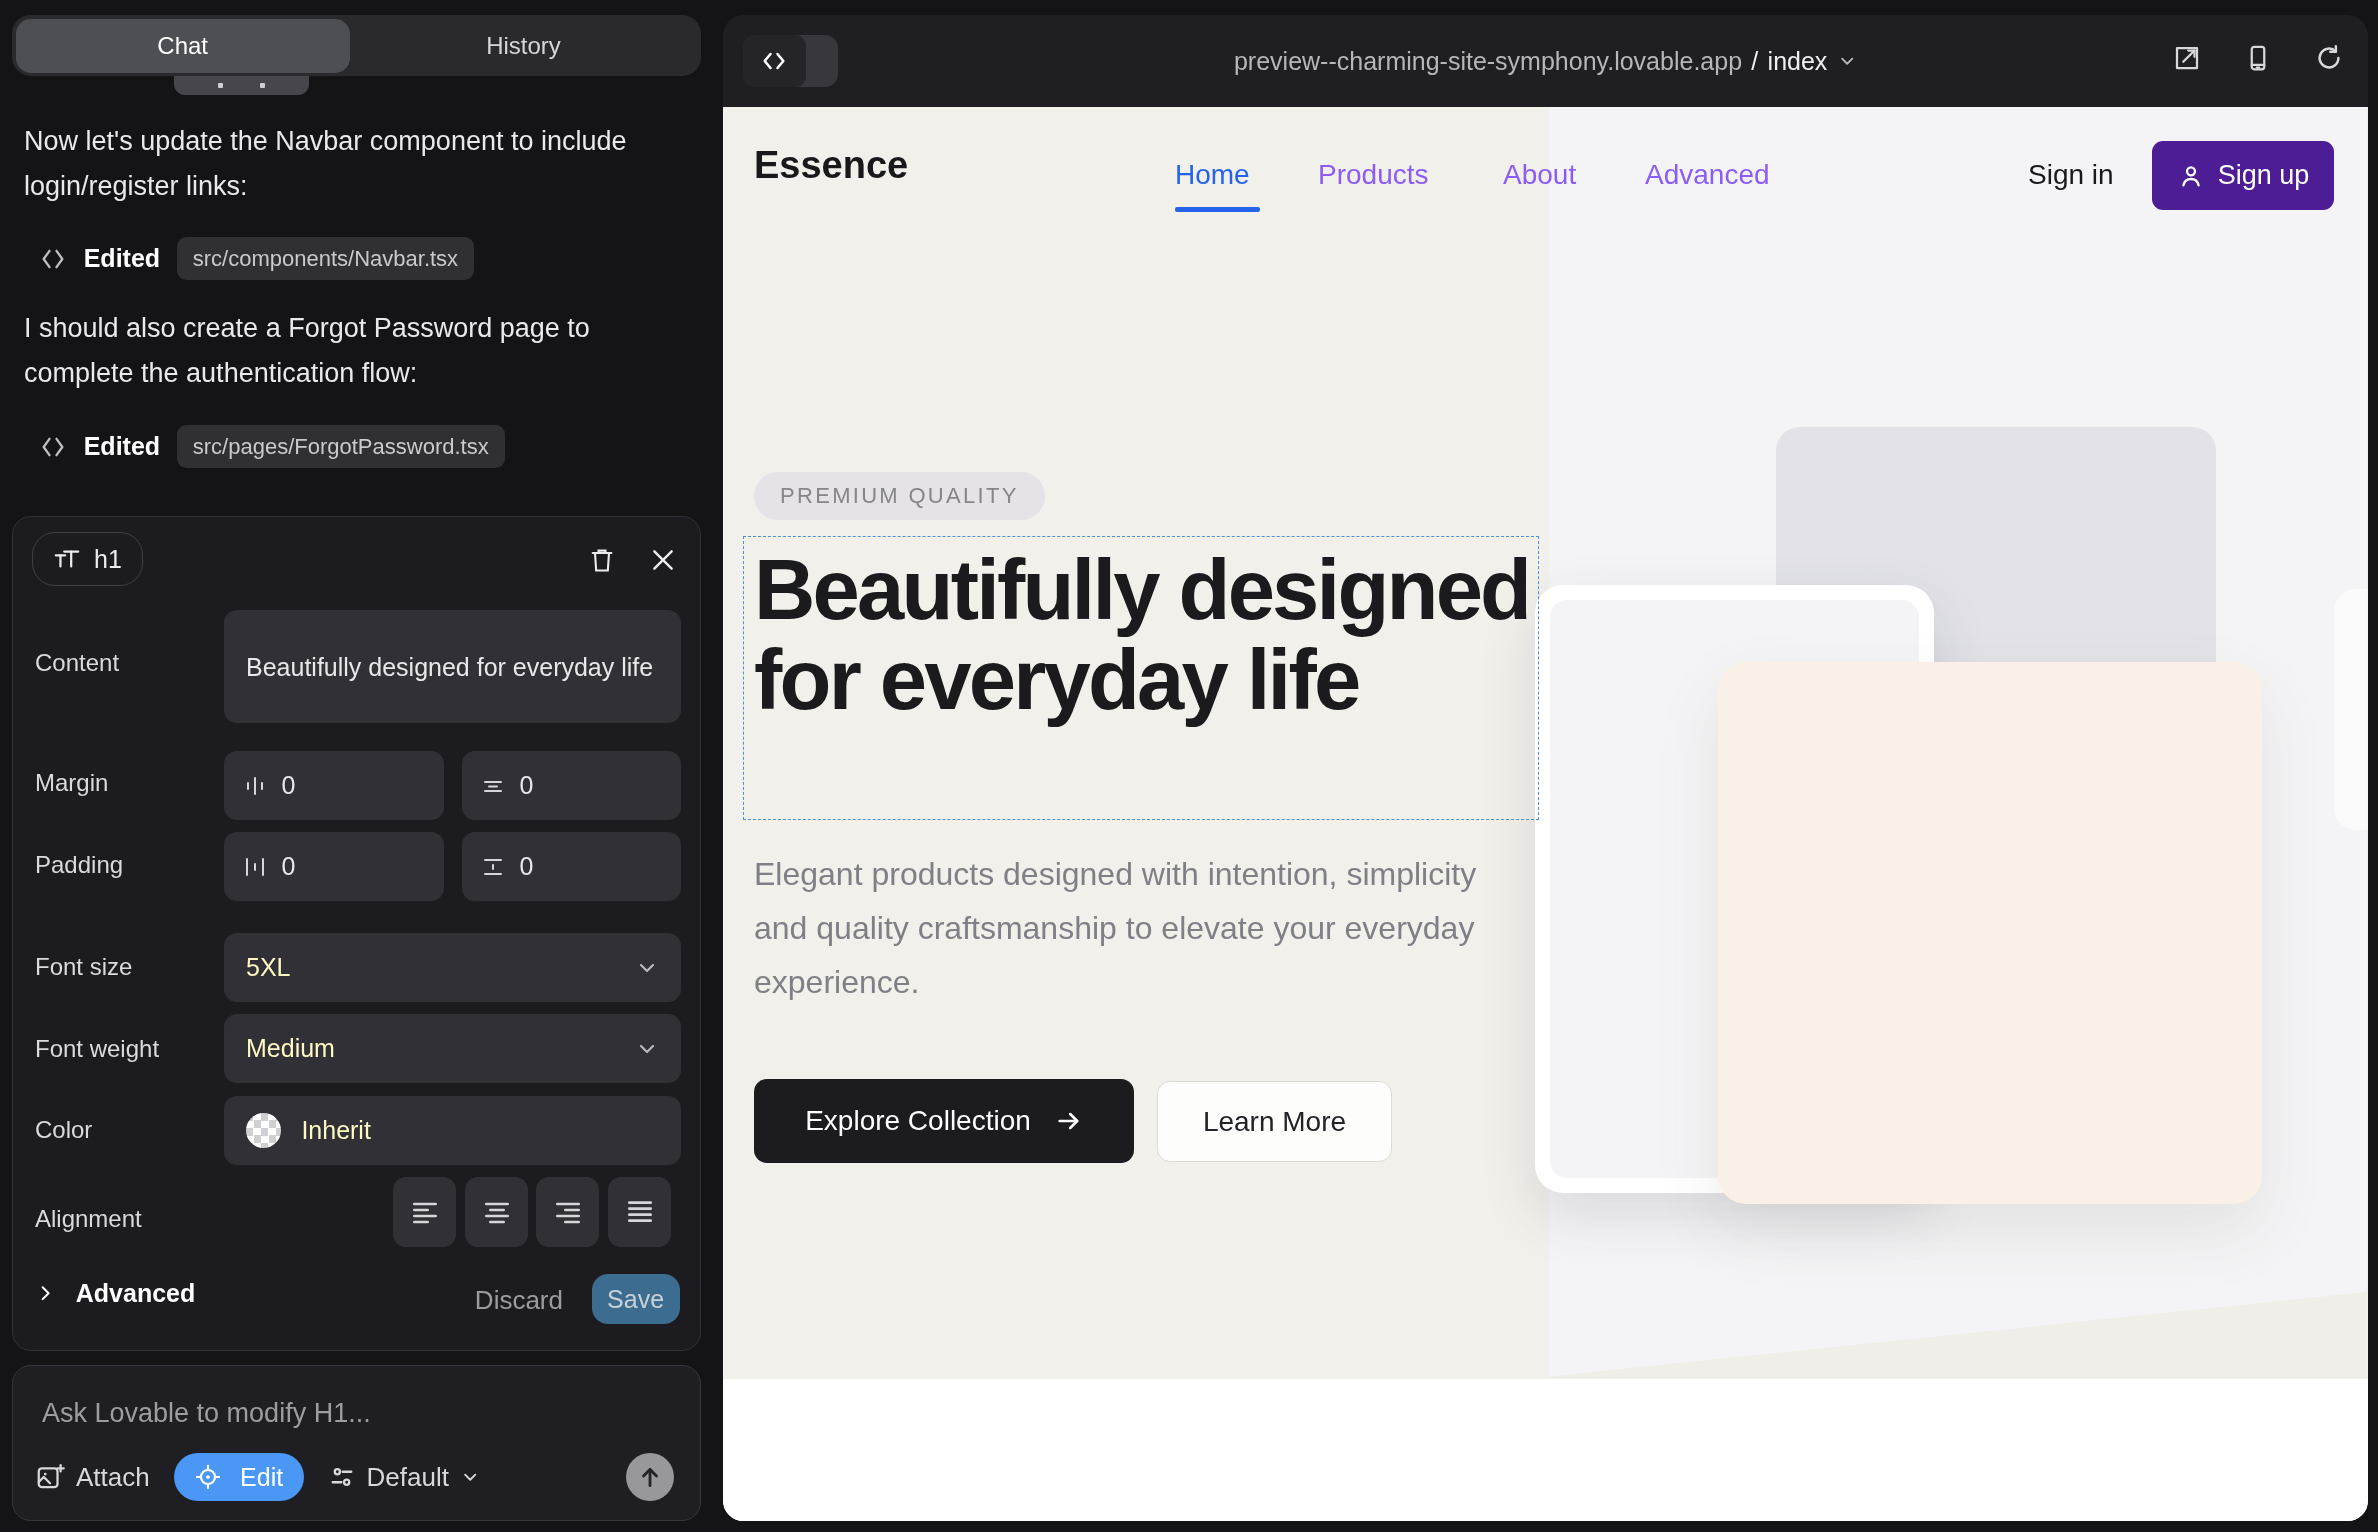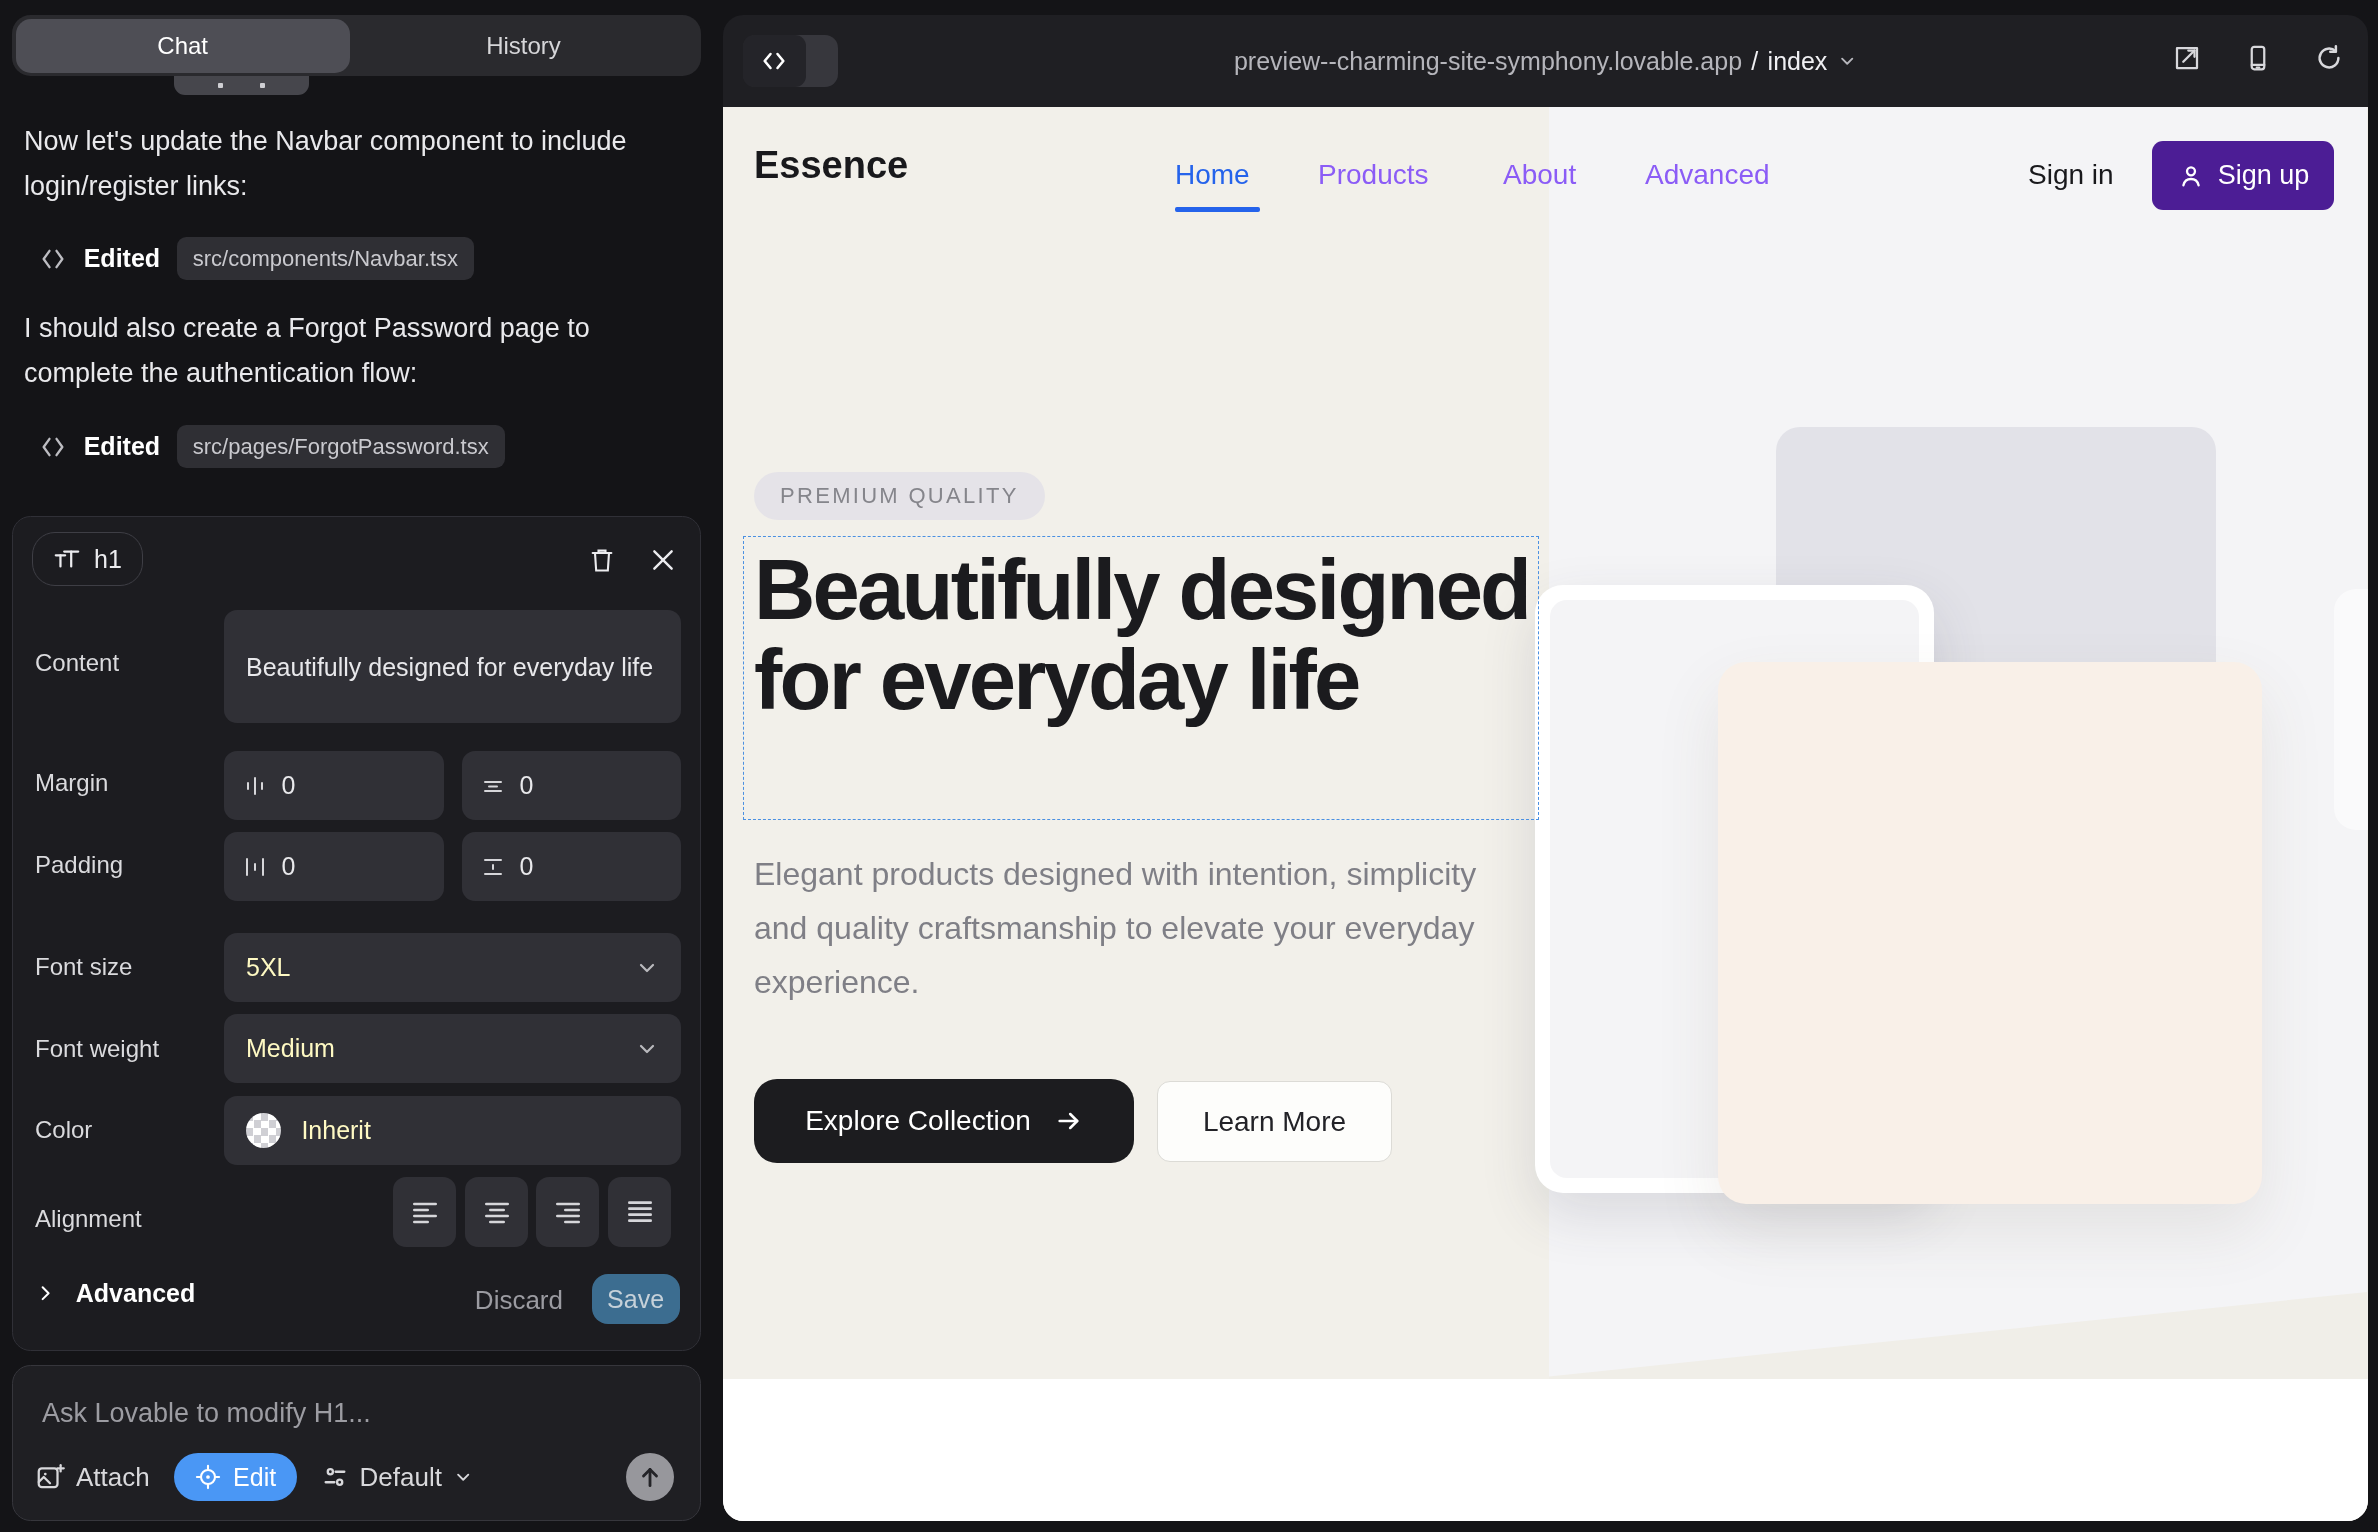--- a/index.html
+++ b/index.html
@@ -55,21 +55,21 @@
           border-radius:16px; color:#c6d1d9; font-size:25px; display:flex; align-items:center; justify-content:center; }
 
   
   .prompt { position:absolute; left:12px; top:1365px; width:689px; height:156px;
             background:#1f1f23; border:1.9px solid #36363c; border-radius:18.6px; }
   .prompt-ph { position:absolute; left:29px; top:32px; font-size:27px; color:#9c9ca2; }
   .prompt-row { position:absolute; left:22px; right:22px; bottom:18.6px; height:48px;
                 display:flex; align-items:center; gap:24px; }
   .chip { display:flex; align-items:center; gap:11px; color:#d8d8db; font-size:26px; }
   .edit-pill { height:48px; border-radius:927px; background:#4a97f5; color:#ffffff;
-               display:flex; align-items:center; gap:11px; padding:0 20.4px; font-size:25px; }
+               display:flex; align-items:center; gap:18px; padding:0 20.4px; font-size:25px; }
   .send { position:absolute; right:3.7px; top:0; width:48px; height:48px; border-radius:50%;
           background:#97979c; display:flex; align-items:center; justify-content:center; }
 
   
   #browser { position:absolute; left:723px; top:15px; width:1645px; height:1506px;
              background:#1f1f23; border-radius:20.4px; overflow:hidden; }
   .code-toggle { position:absolute; left:19.5px; top:20.4px; width:95px; height:52px;
                  background:#37373d; border-radius:13px; }
   .code-toggle .seg { position:absolute; left:0; top:0; width:63px; height:52px; background:#242429;
                       border-radius:11px; display:flex; align-items:center; justify-content:center; }
@@ -107,21 +107,21 @@
   .hero-badge { position:absolute; left:31px; top:365px; height:48px; padding:0 26px;
                 background:#e5e3e8; border-radius:927px; display:flex; align-items:center;
                 font-size:22px; letter-spacing:2.3px; color:#85858b; }
   .selection { position:absolute; left:19.5px; top:429px; width:796px; height:284px;
                border:1.9px dashed #4a90e2; }
   .hero-heading { position:absolute; left:31px; top:438px; width:798px; font-size:85px;
                   font-weight:bold; letter-spacing:-2.8px; line-height:90px; color:#1b1b1e; }
   .hero-desc { position:absolute; left:31px; top:740px; width:751px; font-size:32px;
                line-height:54px; color:#7f7f86; }
   .cta-primary { position:absolute; left:31px; top:972px; width:380px; height:84px; background:#1c1c1f;
-                 border-radius:23px; color:#ffffff; font-size:28px; display:flex; align-items:center;
+                 border-radius:13px; color:#ffffff; font-size:28px; display:flex; align-items:center;
                  justify-content:center; gap:24px; }
   .cta-secondary { position:absolute; left:434px; top:974px; width:235px; height:81px; background:#fdfdfb;
                    border:1.9px solid #dcdbd6; border-radius:13px; color:#222227; font-size:28px;
                    display:flex; align-items:center; justify-content:center; }
   .edge-glow { position:absolute; left:1611px; top:482px; width:65px; height:241px; background:#ffffff;
                border-radius:22px; opacity:.55; }
 </style>
 </head>
 <body>
 

